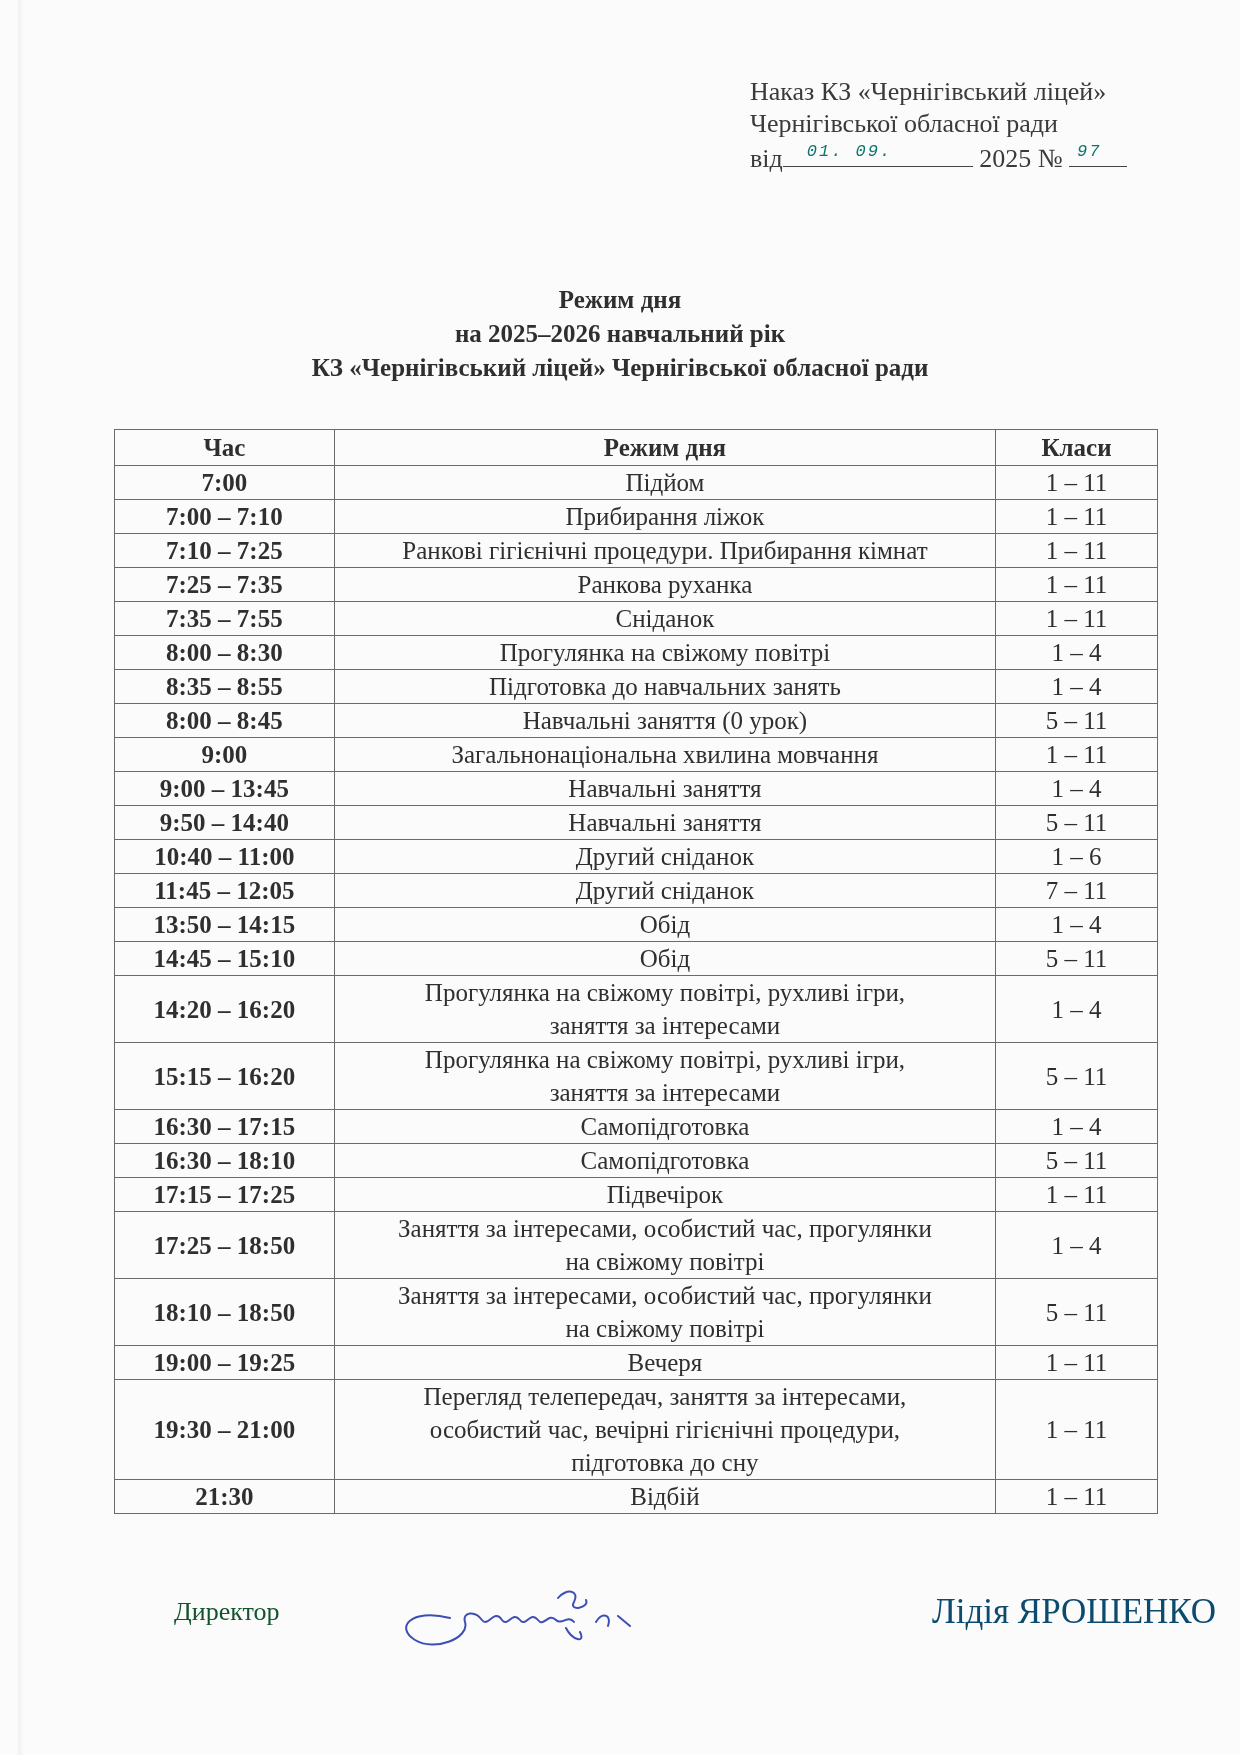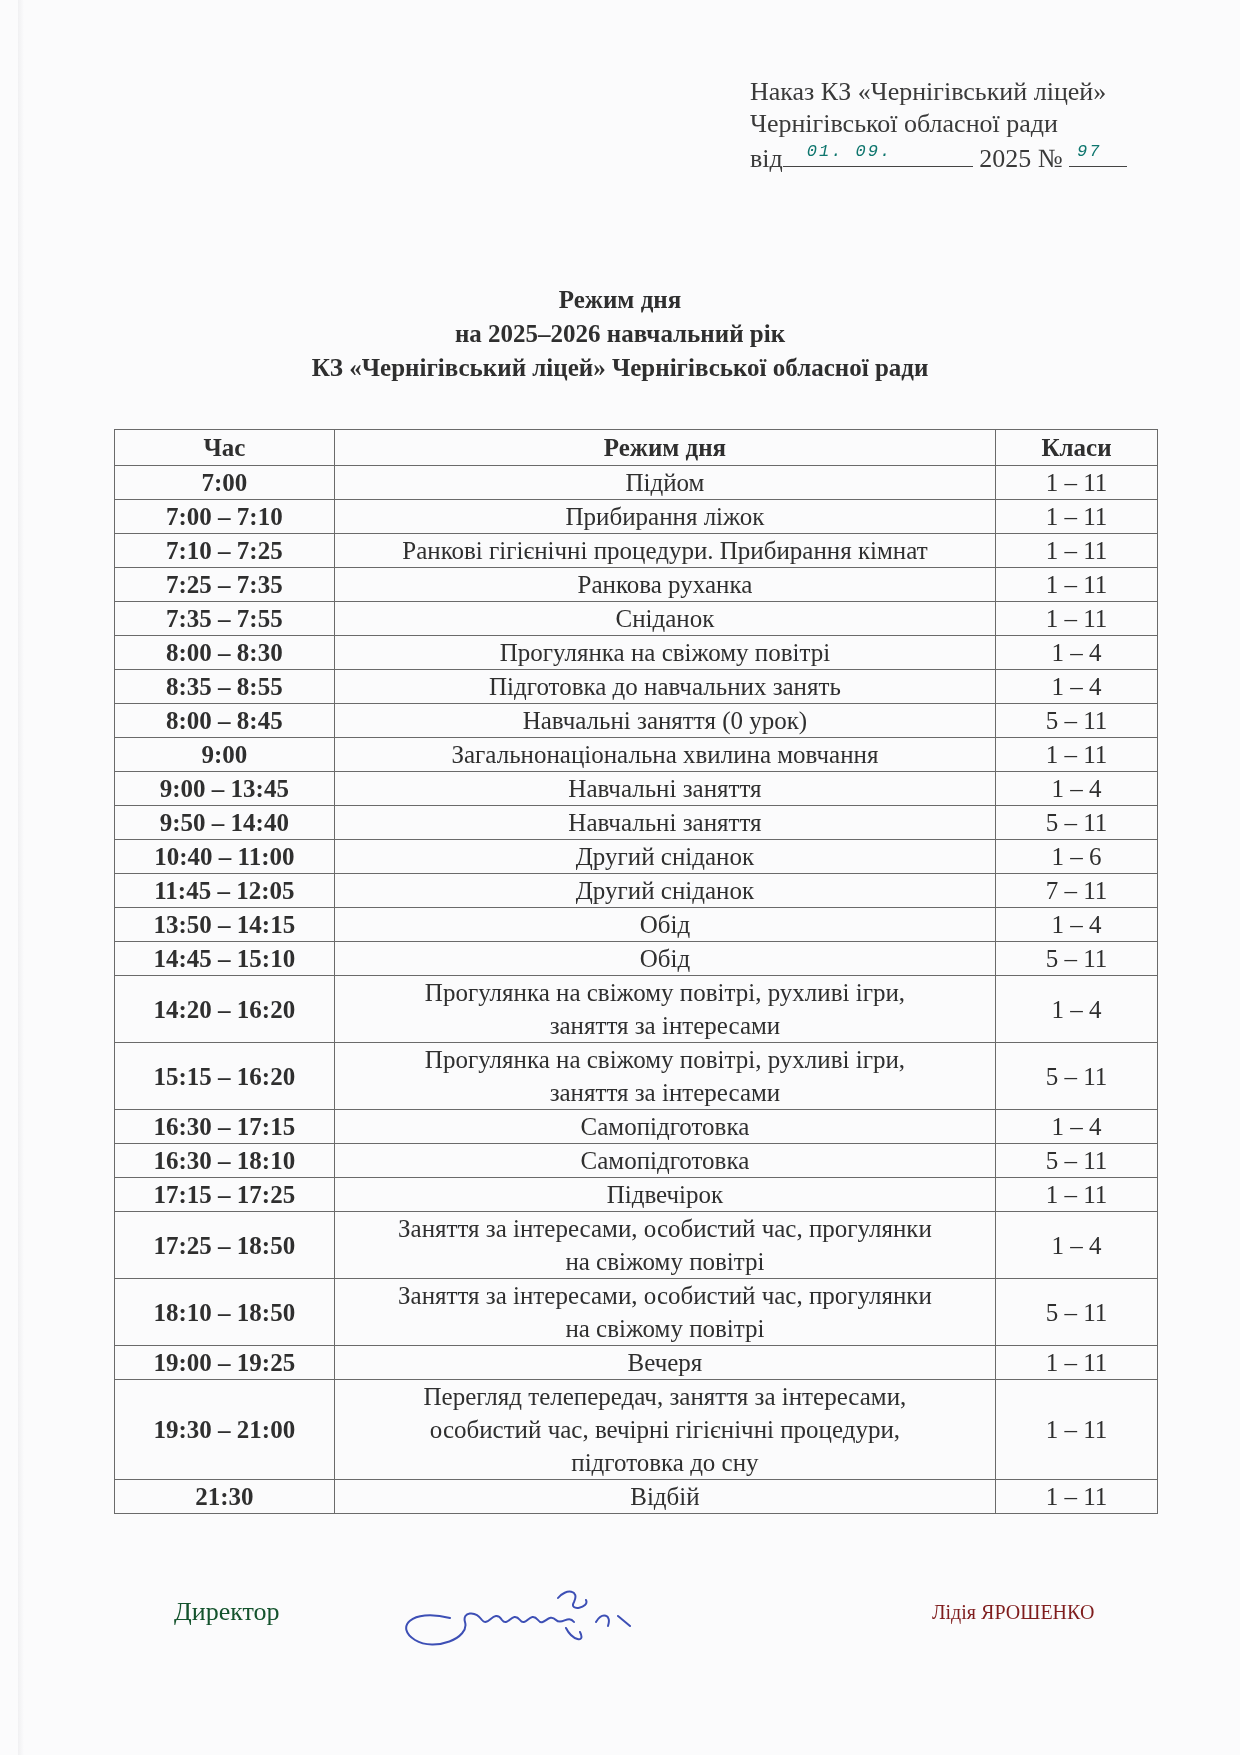--- a/index.html
+++ b/index.html
@@ -51,21 +51,21 @@
   table.schedule th { font-weight: bold; height: 35px; }
   col.c-time { width: 220px; }
   col.c-activity { width: 662px; }
   col.c-grades { width: 162px; }
   td.time { font-weight: bold; }
 
   
   .sig-row { position: absolute; left: 0; right: 0; top: 1596px; height: 60px; }
   .director { position: absolute; left: 174px; top: 0; font-size: 26px; line-height: 32px; color: #14532d; }
   .signature { position: absolute; left: 390px; top: -18px; width: 280px; height: 80px; }
-  .director-name { position: absolute; left: 932px; top: 0; font-size: 20px; line-height: 32px; color: #7f1d1d; white-space: nowrap; }
+  .director-name { position: absolute; left: 932px; top: 0; font-size: 35px; line-height: 32px; color: #0c4a6e; white-space: nowrap; }
 </style>
 </head>
 <body>
 
 <div class="page">
   <div class="scan-edge-left"></div>
 
   <div class="approval">
     <div>Наказ КЗ «Чернігівський ліцей»</div>
     <div>Чернігівської обласної ради</div>

